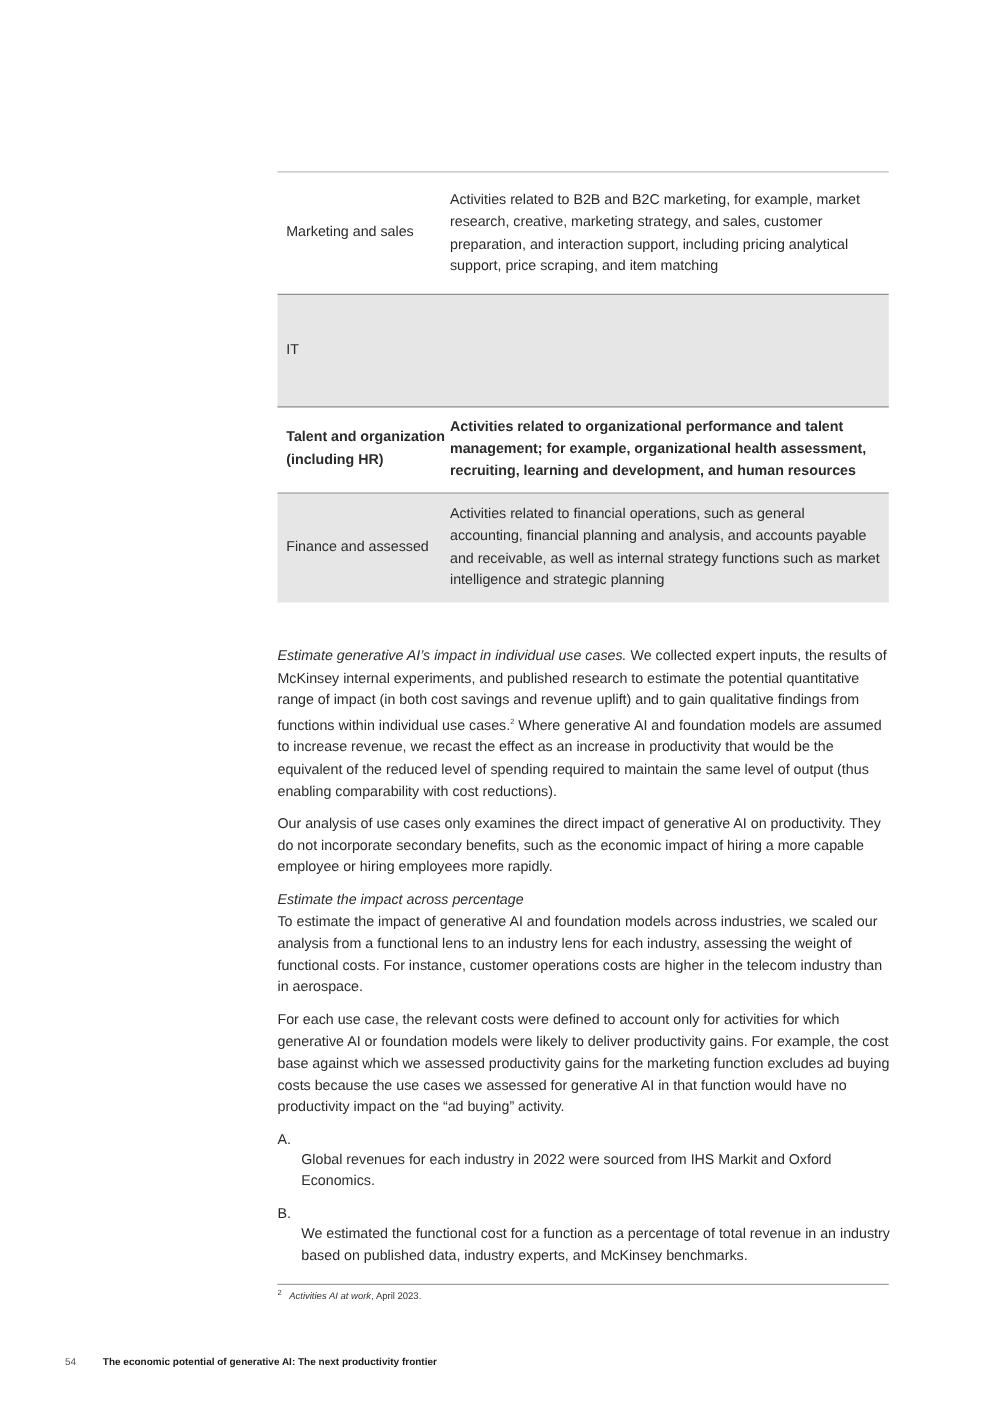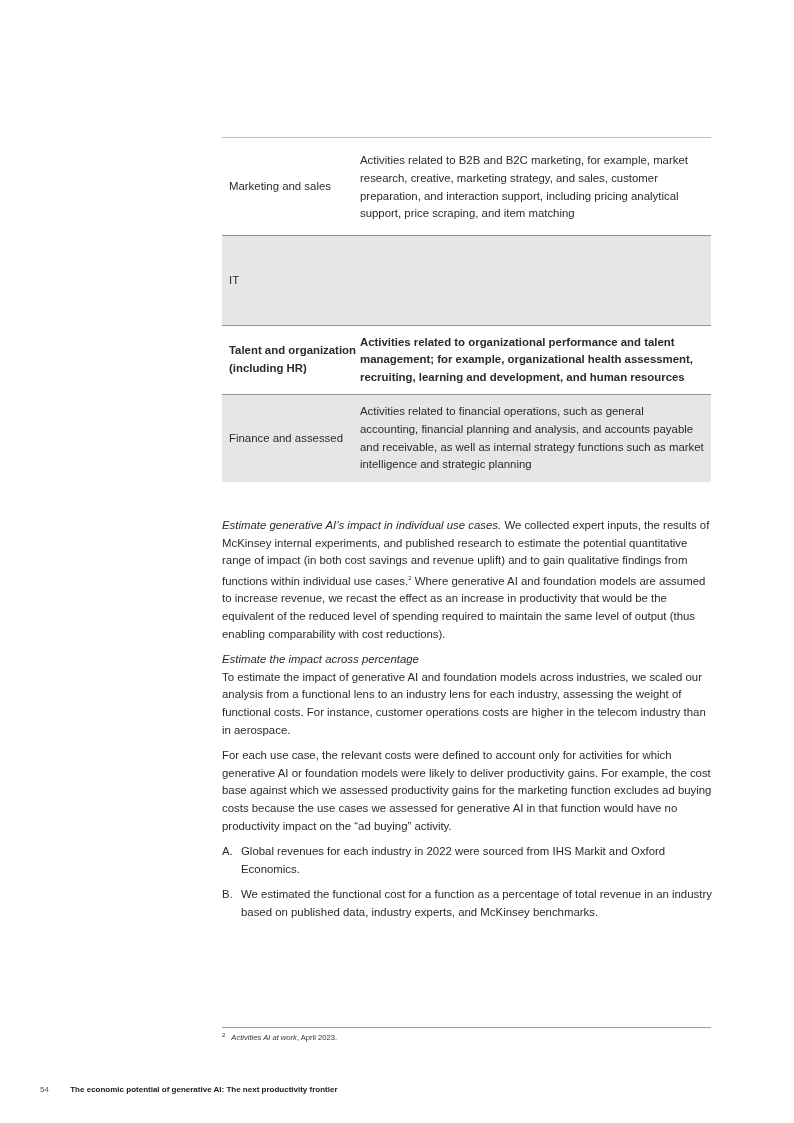--- a/index.html
+++ b/index.html
@@ -58,42 +58,42 @@
       color: #2a2a2a;
     }
     .body-text p { margin: 0 0 8px 0; }
     .body-text em { font-style: italic; }
     .sup { font-size: 6px; vertical-align: 5px; }
     .list-item {
       display: flex;
       margin: 0 0 8px 0;
     }
     .list-marker { width: 19px; flex: 0 0 19px; }
-    .list-text { flex: 1; }
+    .list-text { flex: 1; margin-top: 16px; }
 
     .footnote-rule {
       position: absolute;
       left: 222px;
       top: 1027px;
       width: 489px;
       border-top: 1px solid #9e9e9e;
     }
     .footnote {
       position: absolute;
       left: 222px;
       top: 1032px;
       font-size: 7.6px;
       color: #333;
     }
     .footnote .fn-num { font-size: 6px; vertical-align: 3px; margin-right: 6px; }
     .footnote em { font-style: italic; }
 
     .page-footer {
       position: absolute;
-      left: 40px;
+      left: 52px;
       top: 1085px;
       font-size: 8px;
       color: #1a1a1a;
     }
     .page-number { color: #555; display: inline-block; width: 28px; }
     .running-title { font-weight: bold; }
   </style>
 </head>
 <body>
 
@@ -110,20 +110,21 @@
     <div class="cell-desc">Activities related to organizational performance and talent management; for example, organizational health assessment, recruiting, learning and development, and human resources</div>
   </div>
   <div class="row r3 shaded">
     <div class="cell-fn">Finance and assessed</div>
     <div class="cell-desc">Activities related to financial operations, such as general accounting, financial planning and analysis, and accounts payable and receivable, as well as internal strategy functions such as market intelligence and strategic planning</div>
   </div>
 </div>
 
 <div class="body-text">
   <p><em>Estimate generative AI’s impact in individual use cases.</em><span> We collected expert inputs, the results of McKinsey internal experiments, and published research to estimate the potential quantitative range of impact (in both cost savings and revenue uplift) and to gain qualitative findings from functions within individual use cases.</span><span class="sup">2</span><span> Where generative AI and foundation models are assumed to increase revenue, we recast the effect as an increase in productivity that would be the equivalent of the reduced level of spending required to maintain the same level of output (thus enabling comparability with cost reductions).</span></p>
+  <p>Our analysis of use cases only examines the direct impact of generative AI on productivity. They do not incorporate secondary benefits, such as the economic impact of hiring a more capable employee or hiring employees more rapidly.</p>
   <p><em>Estimate the impact across percentage</em><br><span>To estimate the impact of generative AI and foundation models across industries, we scaled our analysis from a functional lens to an industry lens for each industry, assessing the weight of functional costs. For instance, customer operations costs are higher in the telecom industry than in aerospace.</span></p>
   <p>For each use case, the relevant costs were defined to account only for activities for which generative AI or foundation models were likely to deliver productivity gains. For example, the cost base against which we assessed productivity gains for the marketing function excludes ad buying costs because the use cases we assessed for generative AI in that function would have no productivity impact on the “ad buying” activity.</p>
   <div class="list-item">
     <span class="list-marker">A.</span>
     <span class="list-text">Global revenues for each industry in 2022 were sourced from IHS Markit and Oxford Economics.</span>
   </div>
   <div class="list-item">
     <span class="list-marker">B.</span>
     <span class="list-text">We estimated the functional cost for a function as a percentage of total revenue in an industry based on published data, industry experts, and McKinsey benchmarks.</span>
   </div>

